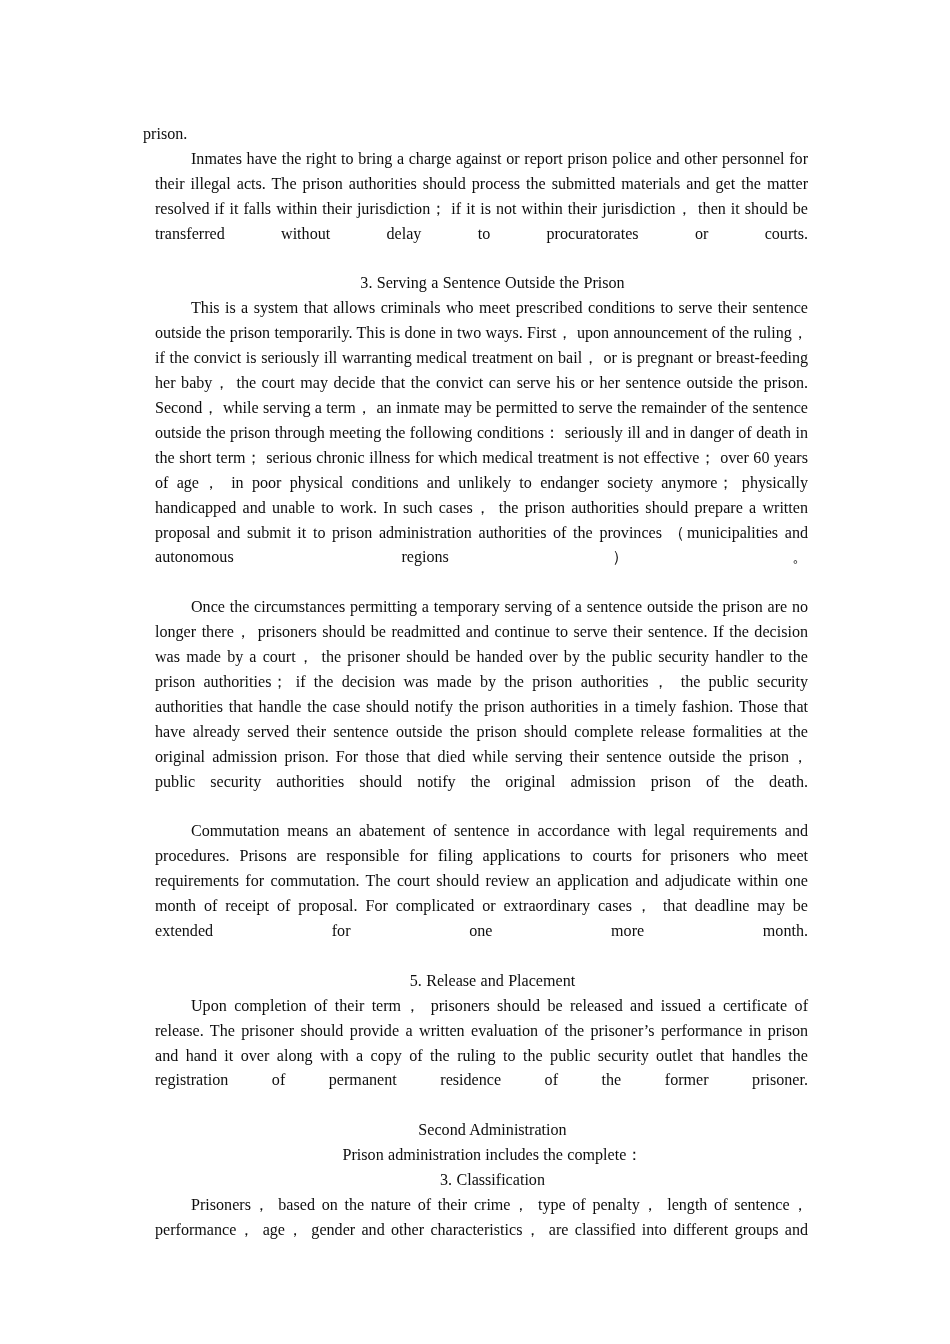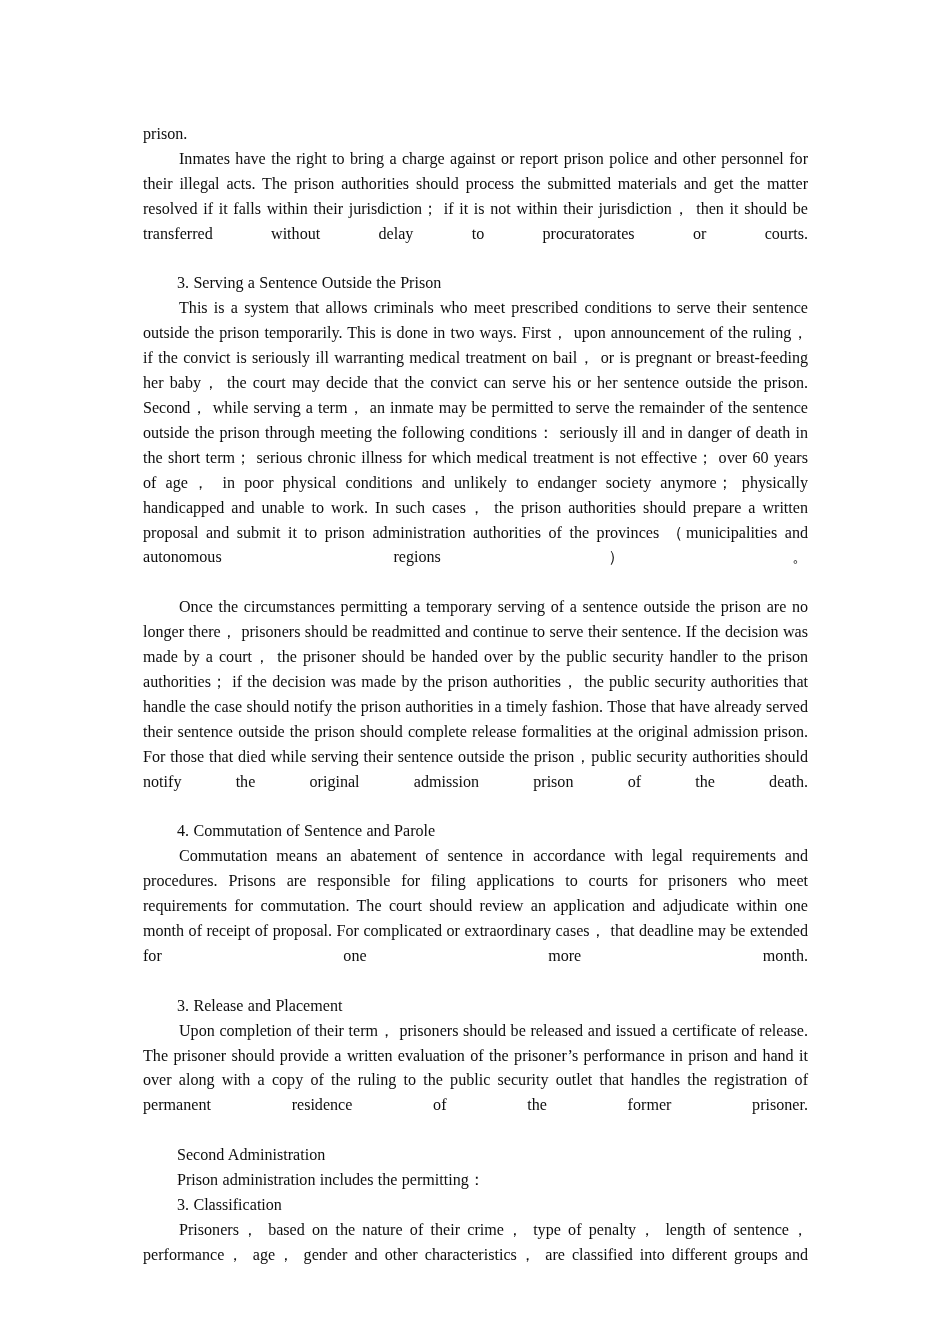--- a/index.html
+++ b/index.html
@@ -33,25 +33,26 @@
     padding: 0;
     font-size: 16.1px;
     line-height: 24.9px;
     text-align: justify;
     text-justify: inter-word;
     word-spacing: 0.02em;
   }
   
   p.indent {
     text-indent: 36px;
+    margin-left: 12px;
   }
   
   p.heading {
     text-indent: 34px;
-    text-align: left;
+    text-align: center;
   }
   
   p.noindent {
     text-indent: 0;
   }
   
   p.para::after {
     content: "";
     display: inline-block;
     width: 100%;
@@ -69,31 +70,30 @@
     <p class="para noindent nostretch">prison.</p>
 
     <p class="para indent">Inmates have the right to bring a charge against or report prison police and other personnel for their illegal acts. The prison authorities should process the submitted materials and get the matter resolved if it falls within their jurisdiction；  if it is not within their jurisdiction，  then it should be transferred without delay to procuratorates or courts.</p>
 
     <p class="para heading nostretch">3. Serving a Sentence Outside the Prison</p>
 
     <p class="para indent">This is a system that allows criminals who meet prescribed conditions to serve their sentence outside the prison temporarily. This is done in two ways. First，  upon announcement of the ruling，  if the convict is seriously ill warranting medical treatment on bail，  or is pregnant or breast-feeding her baby，  the court may decide that the convict can serve his or her sentence outside the prison. Second，  while serving a term，  an inmate may be permitted to serve the remainder of the sentence outside the prison through meeting the following conditions：  seriously ill and in danger of death in the short term；  serious chronic illness for which medical treatment is not effective；  over 60 years of age，  in poor physical conditions and unlikely to endanger society anymore；  physically handicapped and unable to work. In such cases，  the prison authorities should prepare a written proposal and submit it to prison administration authorities of the provinces （municipalities and autonomous regions）。</p>
 
     <p class="para indent">Once the circumstances permitting a temporary serving of a sentence outside the prison are no longer there，  prisoners should be readmitted and continue to serve their sentence. If the decision was made by a court，  the prisoner should be handed over by the public security handler to the prison authorities；  if the decision was made by the prison authorities，  the public security authorities that handle the case should notify the prison authorities in a timely fashion. Those that have already served their sentence outside the prison should complete release formalities at the original admission prison. For those that died while serving their sentence outside the prison，public security authorities should notify the original admission prison of the death.</p>
 
-    <p class="para heading nostretch">4. Commutation of Sentence and Parole</p>
 
     <p class="para indent">Commutation means an abatement of sentence in accordance with legal requirements and procedures. Prisons are responsible for filing applications to courts for prisoners who meet requirements for commutation. The court should review an application and adjudicate within one month of receipt of proposal. For complicated or extraordinary cases，  that deadline may be extended for one more month.</p>
 
-    <p class="para heading nostretch">3. Release and Placement</p>
+    <p class="para heading nostretch">5. Release and Placement</p>
 
     <p class="para indent">Upon completion of their term，  prisoners should be released and issued a certificate of release. The prisoner should provide a written evaluation of the prisoner’s performance in prison and hand it over along with a copy of the ruling to the public security outlet that handles the registration of permanent residence of the former prisoner.</p>
 
 
     <p class="para heading nostretch">Second Administration</p>
 
-    <p class="para heading nostretch">Prison administration includes the permitting：</p>
+    <p class="para heading nostretch">Prison administration includes the complete：</p>
 
     <p class="para heading nostretch">3. Classification</p>
 
     <p class="para indent">Prisoners，  based on the nature of their crime，  type of penalty，  length of sentence，performance，  age，  gender and other characteristics，  are classified into different groups and</p>
 
   </div>
 </div>
 
 </body></html>

